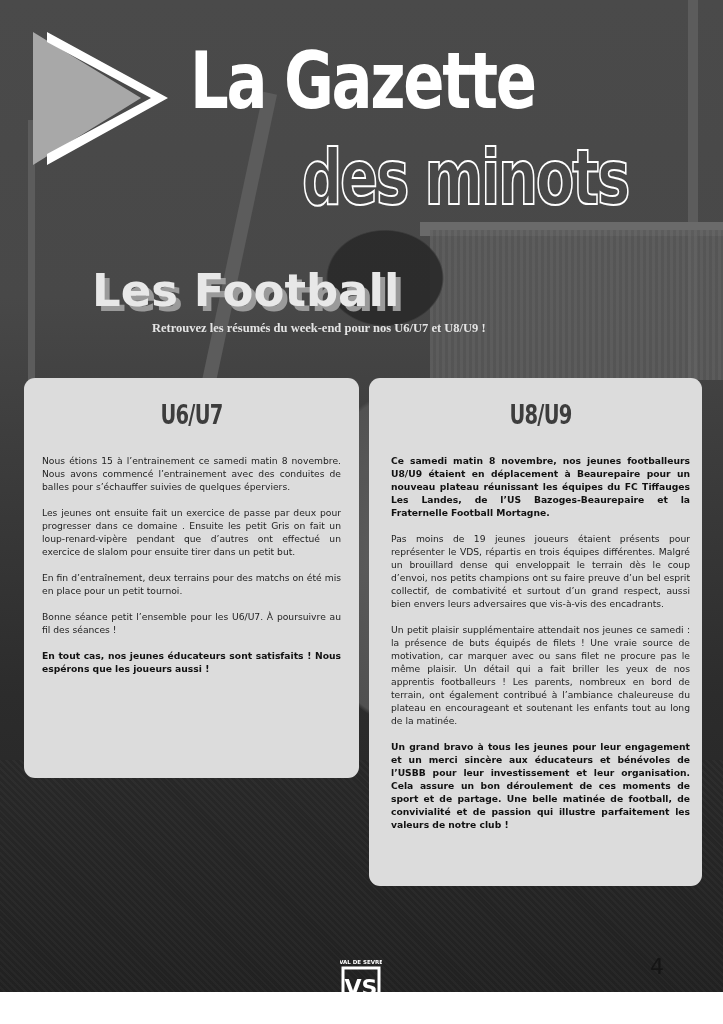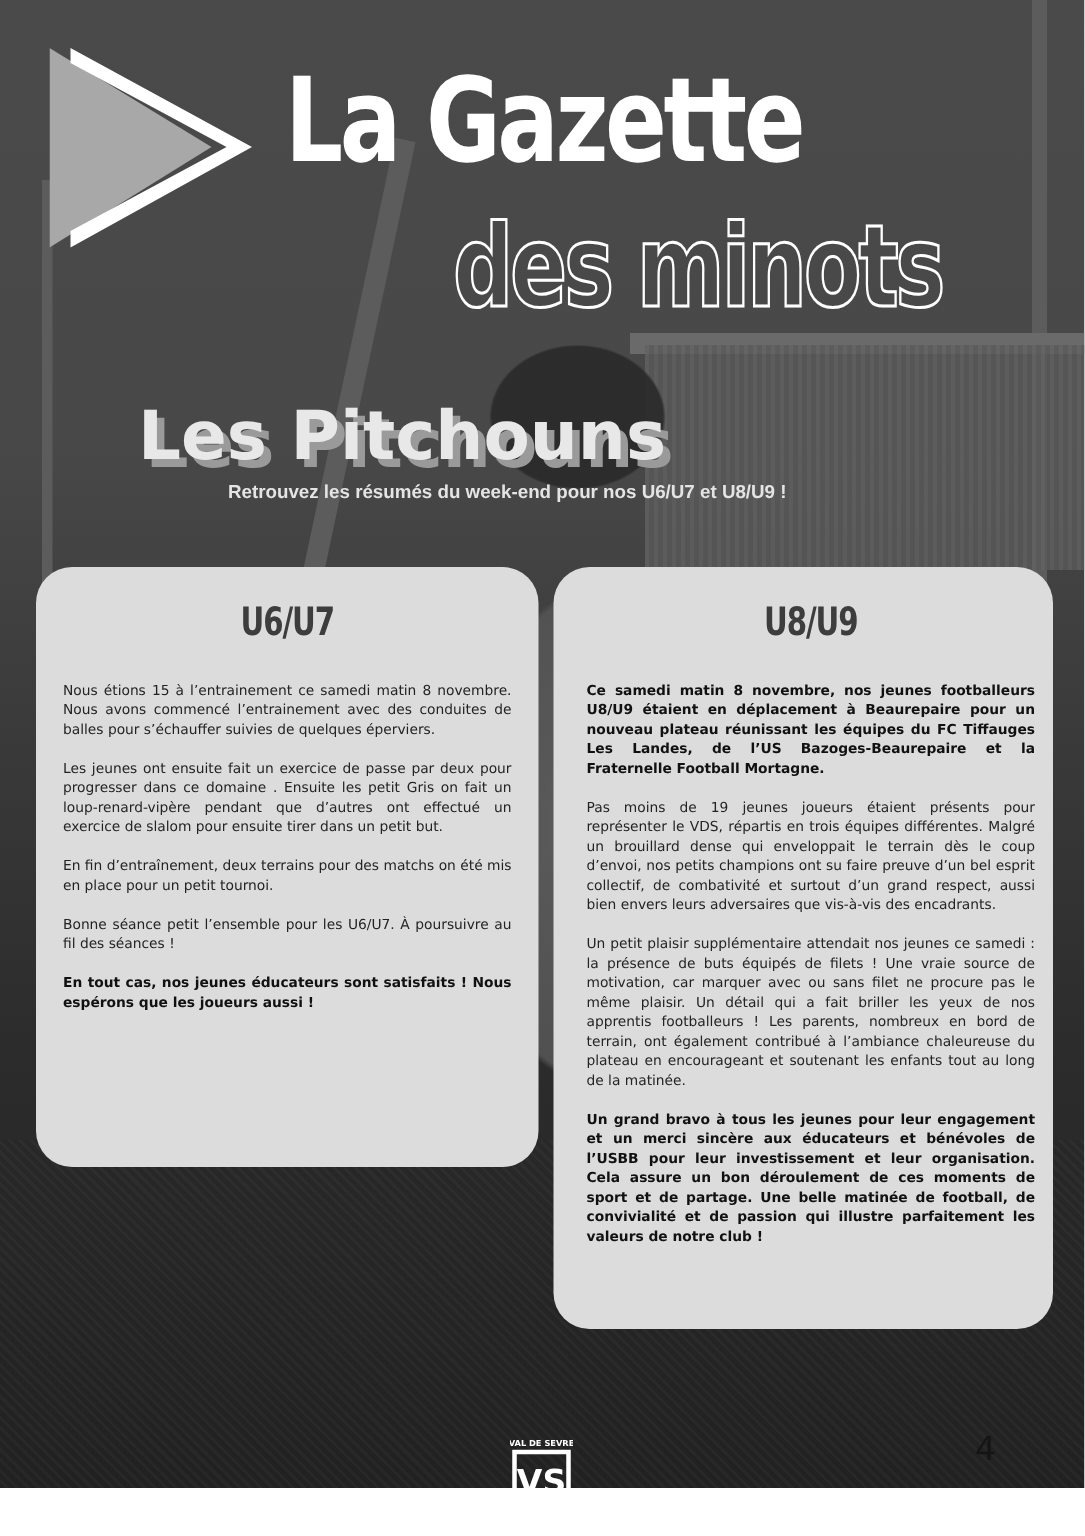--- a/index.html
+++ b/index.html
@@ -26,23 +26,23 @@
       color:#ffffff; letter-spacing:-3px; transform:scaleX(0.78); transform-origin:left top; white-space:nowrap; }
     .title-sub { position:absolute; left:302px; top:140px; margin:0;
       font-family:"DejaVu Sans", sans-serif; font-weight:bold; font-size:76px; line-height:1;
       color:transparent; -webkit-text-stroke:2px #ffffff; letter-spacing:-3px;
       transform:scaleX(0.74); transform-origin:left top; white-space:nowrap; }
 
     .section-title { position:absolute; left:92px; top:268px; margin:0;
       font-family:"DejaVu Sans", sans-serif; font-weight:bold; font-size:45px; line-height:1;
       color:#e8e8e8; text-shadow: 5px 5px 0 #9a9a9a; white-space:nowrap; }
     .section-subtitle { position:absolute; left:152px; top:321px; margin:0;
-      font-family:Liberation Sans, sans-serif; font-weight:bold; font-size:12.5px; color:#e4e4e4; white-space:nowrap; }
+      font-family:Liberation Serif, serif; font-weight:bold; font-size:12.5px; color:#e4e4e4; white-space:nowrap; }
 
-    .card { position:absolute; background:#dcdcdc; border-radius:24px; box-sizing:border-box; color:#1c1c1c; }
+    .card { position:absolute; background:#dcdcdc; border-radius:11px; box-sizing:border-box; color:#1c1c1c; }
     .card-left { left:24px; top:378px; width:335px; height:400px; padding:22px 18px 0 18px; }
     .card-right { left:369px; top:378px; width:333px; height:508px; padding:22px 12px 0 22px; }
     .card h2 { margin:0 0 24px 0; text-align:center; font-family:"DejaVu Sans", sans-serif; font-weight:bold;
       font-size:26px; color:#3d3d3d; letter-spacing:-1px; transform:scaleX(0.75); }
     .card p { margin:0 0 13px 0; font-family:"DejaVu Sans", sans-serif; font-size:9.2px; line-height:13px;
       text-align:justify; color:#232323; }
     .card p.bold { font-weight:bold; color:#111; }
 
     .logo { position:absolute; left:340px; top:958px; width:42px; height:52px; }
     .page-number { position:absolute; left:650px; top:954px; font-family:"DejaVu Sans", sans-serif;
@@ -61,21 +61,21 @@
   <div class="bg-grass"></div>
 
   <svg class="play-icon" viewBox="0 0 140 140">
     <polygon points="0,2 0,135 108,68" fill="#a8a8a8"></polygon>
     <polygon points="14,2 135,68 14,135 14,124 118,68 14,12" fill="#ffffff"></polygon>
   </svg>
 
   <h1 class="title-main">La Gazette</h1>
   <h1 class="title-sub">des minots</h1>
 
-  <h2 class="section-title">Les Pitchouns</h2>
+  <h2 class="section-title">Les Football</h2>
   <p class="section-subtitle">Retrouvez les résumés du week-end pour nos U6/U7 et U8/U9 !</p>
 
   <div class="card card-left">
     <h2>U6/U7</h2>
     <p>Nous étions 15  à l’entrainement ce samedi matin 8 novembre. Nous avons commencé l’entrainement avec des conduites de balles pour s’échauffer suivies de quelques éperviers.</p>
     <p>Les jeunes ont ensuite fait un exercice de passe par deux pour progresser dans ce domaine . Ensuite les petit Gris on fait un loup-renard-vipère pendant que d’autres ont effectué un exercice de slalom pour ensuite tirer dans un petit but.</p>
     <p>En fin d’entraînement, deux terrains pour des matchs on été mis en place pour un petit tournoi.</p>
     <p>Bonne séance petit l’ensemble pour les U6/U7. À poursuivre au fil des séances !</p>
     <p class="bold">En tout cas, nos jeunes éducateurs sont satisfaits ! Nous espérons que les joueurs aussi !</p>
   </div>

